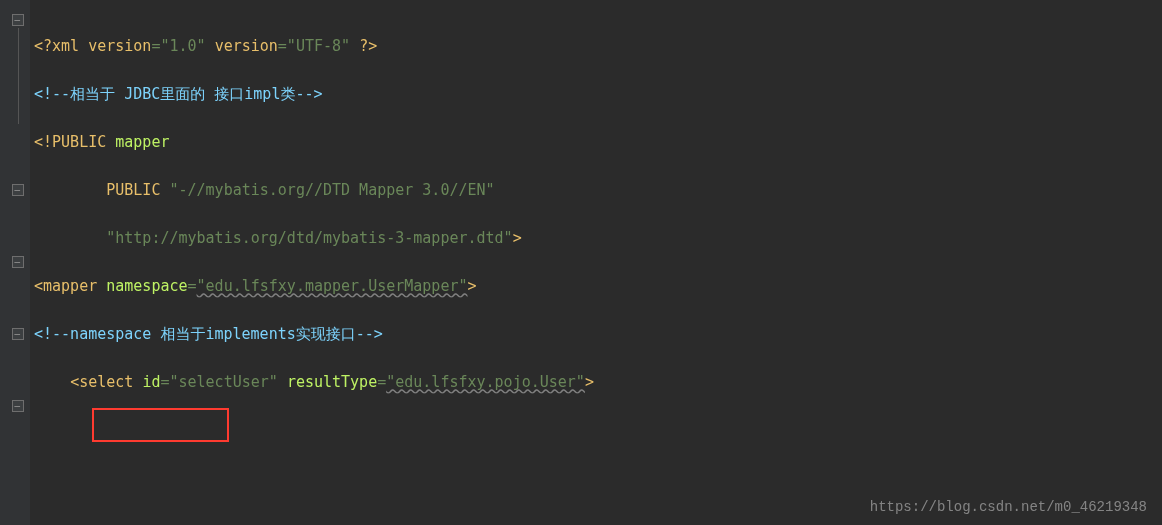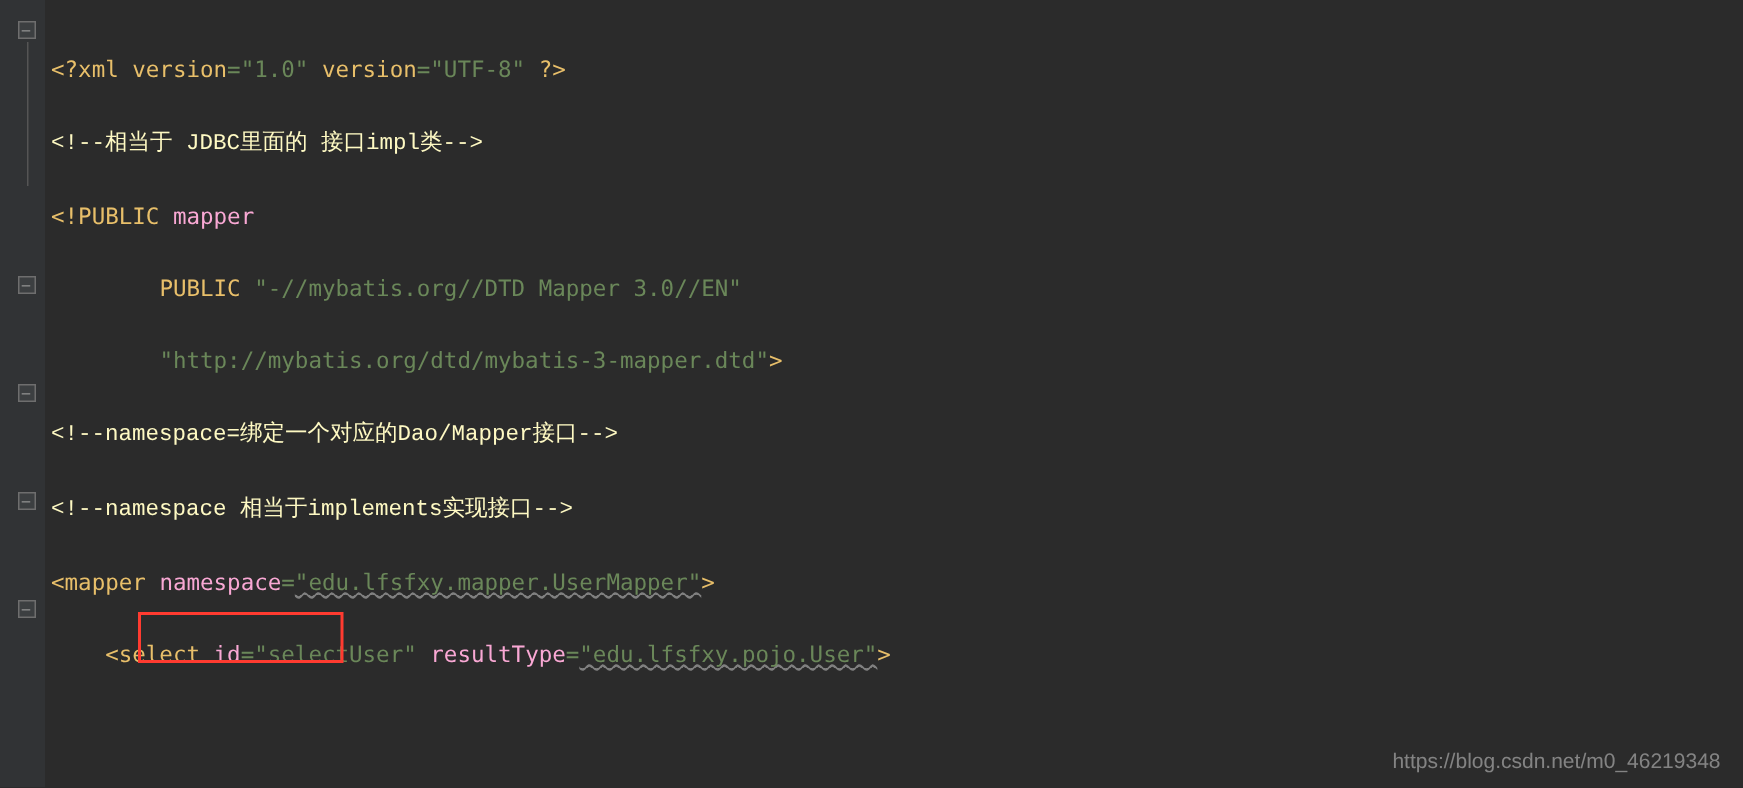--- a/index.html
+++ b/index.html
@@ -40,35 +40,35 @@
   }
   .fold::after {
     content: "−";
     position: absolute;
     top: -6px;
     left: 1px;
     color: #8a8a8a;
     font-size: 11px;
   }
   .tag { color: #e8bf6a; }
-  .attr { color: #f9a8d4; }
+  .attr { color: #bef264; }
   .str { color: #6a8759; }
-  .comment { color: #fef9c3; font-family: Liberation Mono, monospace; }
+  .comment { color: #7dd3fc; }
   .red-box {
     position: absolute;
     border: 2px solid #ff3b30;
     pointer-events: none;
   }
   .watermark {
     position: absolute;
     right: 15px;
     bottom: 6px;
     color: #cccccc;
     font-size: 14px;
-    font-family: Liberation Sans, sans-serif;
+    font-family: Liberation Mono, monospace;
     opacity: 0.55;
   }
   .underline { text-decoration: underline wavy #808080; text-decoration-skip-ink: none;}
   .thin-vert {
     position: absolute;
     left: 18px;
     width: 1px;
     background: #555;
   }
 </style>
@@ -83,23 +83,22 @@
 <div class="fold" style="top:256px;"></div>
 <div class="fold" style="top:328px;"></div>
 <div class="fold" style="top:400px;"></div>
 
 <div class="code">
 <div><span class="tag">&lt;?</span><span class="tag">xml version</span><span class="str">="1.0" </span><span class="tag">version</span><span class="str">="UTF-8" </span><span class="tag">?&gt;</span></div>
 <div><span class="comment">&lt;!--相当于 JDBC里面的 接口impl类--&gt;</span></div>
 <div><span class="tag">&lt;!</span><span class="tag">PUBLIC </span><span class="attr">mapper</span></div>
 <div>        <span class="tag">PUBLIC </span><span class="str">"-//mybatis.org//DTD Mapper 3.0//EN"</span></div>
 <div>        <span class="str">"http://mybatis.org/dtd/mybatis-3-mapper.dtd"</span><span class="tag">&gt;</span></div>
-<div><span class="comment">&lt;!--namespace=绑定一个对应的Dao/Mapper接口--&gt;</span></div>
+<div><span class="tag">&lt;mapper </span><span class="attr">namespace</span><span class="str">=</span><span class="str underline">"edu.lfsfxy.mapper.UserMapper"</span><span class="tag">&gt;</span></div>
 <div><span class="comment">&lt;!--namespace 相当于implements实现接口--&gt;</span></div>
-<div><span class="tag">&lt;mapper </span><span class="attr">namespace</span><span class="str">=</span><span class="str underline">"edu.lfsfxy.mapper.UserMapper"</span><span class="tag">&gt;</span></div>
 <div>    <span class="tag">&lt;select </span><span class="attr">id</span><span class="str">=</span><span class="str">"selectUser" </span><span class="attr">resultType</span><span class="str">=</span><span class="str underline">"edu.lfsfxy.pojo.User"</span><span class="tag">&gt;</span></div>
 
 
 
 
 
 
 
 
 

